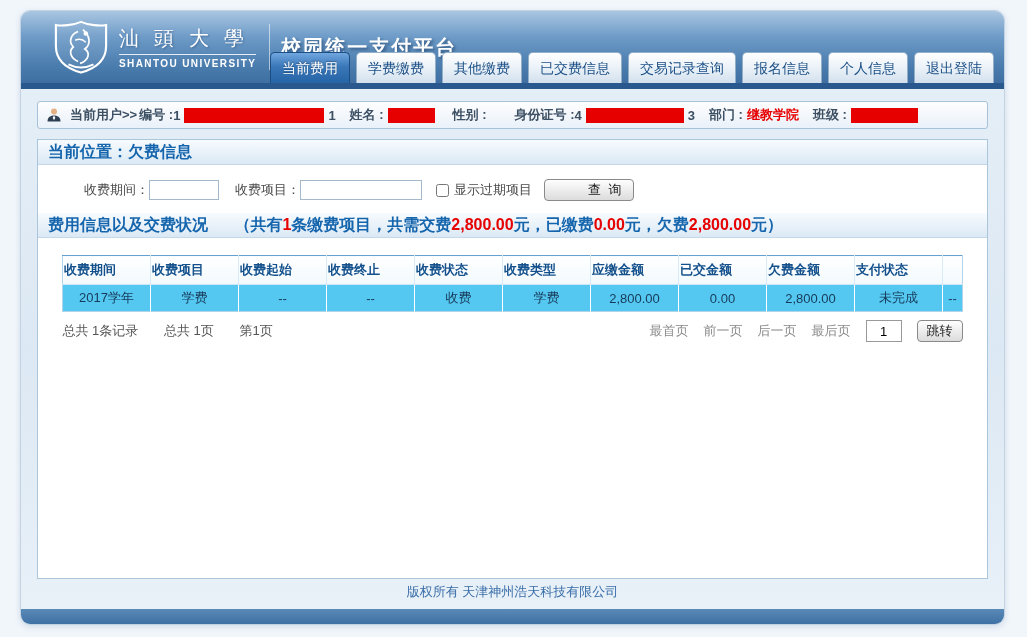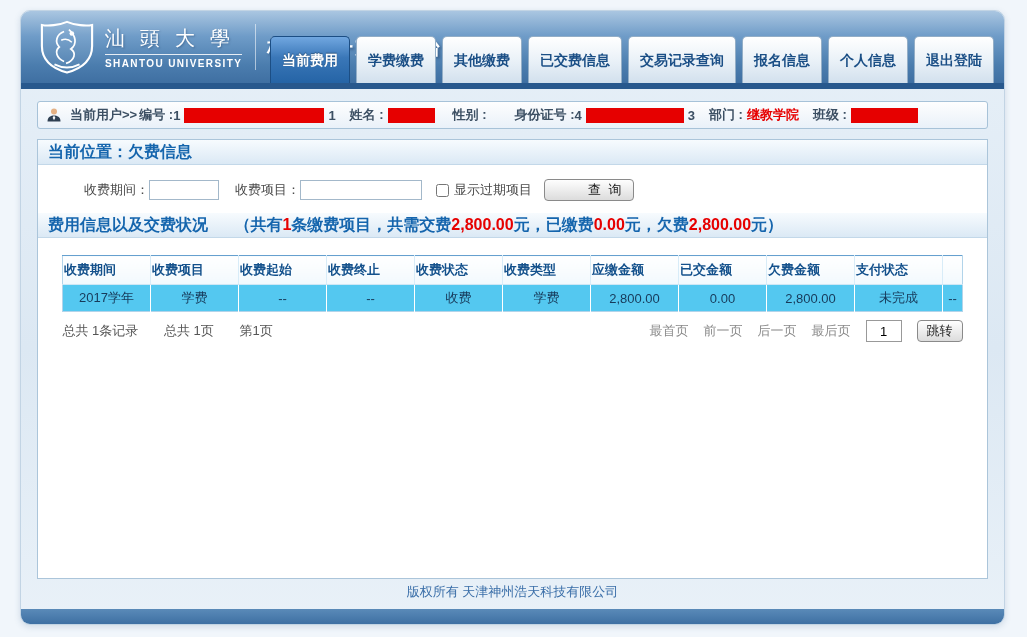--- a/index.html
+++ b/index.html
@@ -15,35 +15,35 @@
     background:linear-gradient(180deg,#e7f0f8 0%,#dce8f3 55%,#e9f1f8 100%);
     box-shadow:0 2px 6px rgba(60,100,140,.18);
   }
   
   .header{
     position:relative;height:72px;border-radius:9px 9px 0 0;
     background:linear-gradient(180deg,#aac6e1 0%,#6f9cc8 35%,#4b7dae 75%,#3f6fa2 100%);
     display:flex;align-items:center;
   }
   .header-strip{height:6px;background:#28588d;}
-  .logo-group{display:flex;align-items:center;padding-left:14px;}
+  .logo-group{display:flex;align-items:center;padding-left:28px;}
   .logo-svg{width:64px;height:56px;flex:none;}
   .logo-text{margin-left:6px;color:#fff;}
   .logo-cn{font-family:"Liberation Serif","DejaVu Serif",serif;font-size:20px;letter-spacing:5px;white-space:nowrap;text-shadow:1px 1px 2px rgba(20,50,90,.4);}
   .logo-sep{height:1px;background:rgba(255,255,255,.85);margin:2px 0 3px;}
   .logo-en{font-size:10px;font-weight:bold;letter-spacing:1.4px;white-space:nowrap;}
   .vdiv{width:1px;height:46px;background:rgba(255,255,255,.55);margin:0 11px 0 13px;}
   .site-title{
     color:#fff;font-size:20px;font-weight:bold;letter-spacing:2px;white-space:nowrap;
     text-shadow:2px 2px 3px rgba(20,50,90,.55);
   }
   .tabs{position:absolute;right:10px;bottom:0;display:flex;gap:6px;align-items:flex-end;}
   .tab{
-    height:30px;line-height:30px;padding:8px 11px;border-radius:5px 5px 0 0;
-    font-size:14px;font-weight:bold;cursor:pointer;white-space:nowrap;
+    height:30px;line-height:30px;padding:0 11px;border-radius:5px 5px 0 0;
+    font-size:14px;font-weight:normal;cursor:pointer;white-space:nowrap;
     background:linear-gradient(180deg,#ffffff 0%,#e8f0f7 55%,#d2e0ed 100%);
     color:#1b4f86;border:1px solid #93aec7;border-bottom:none;
     box-shadow:inset 0 1px 0 #fff;
     text-align:right;
   }
   .tab.active{
     background:linear-gradient(180deg,#71a7e0 0%,#3a77b8 45%,#2564a6 100%);
     color:#fff;border:1px solid #1c4e84;border-bottom:none;
     text-shadow:0 -1px 1px rgba(0,0,0,.35);box-shadow:none;
   }

